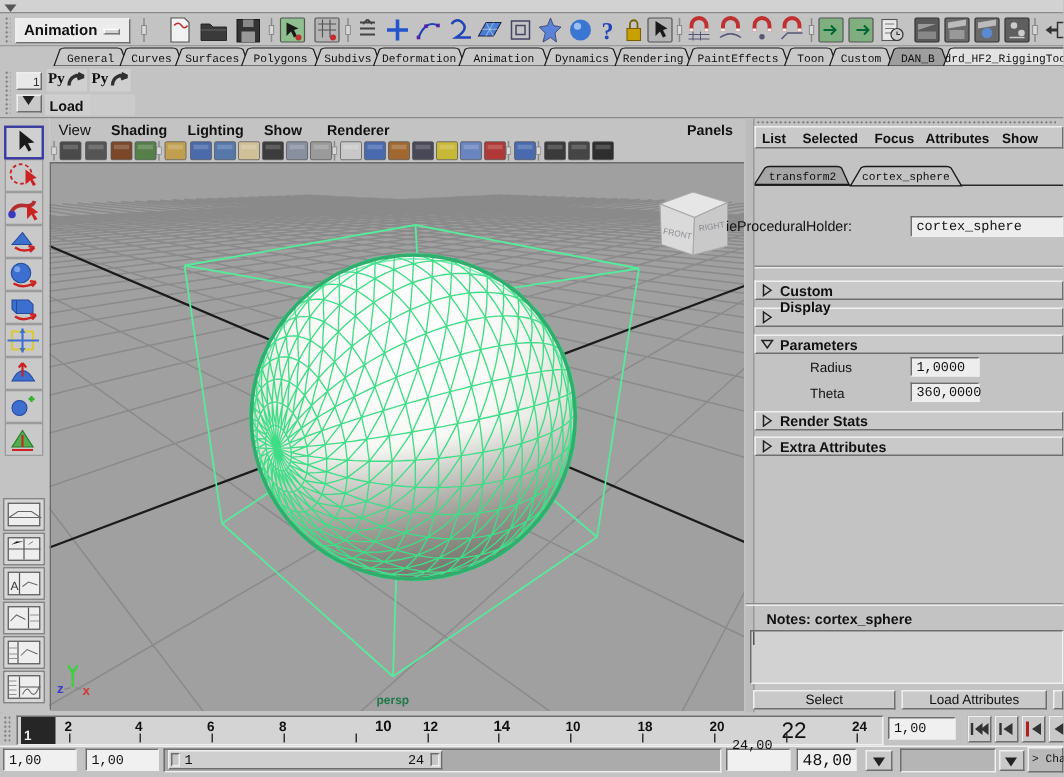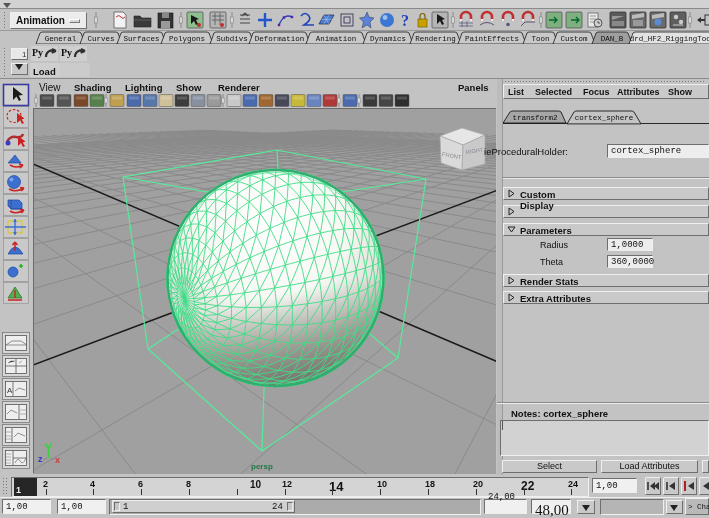--- a/index.html
+++ b/index.html
@@ -391,29 +391,29 @@
     <div class="abs" style="left:90px;top:479px;font-size:9px;font-weight:bold;color:#111">4</div>
     <div class="abs" style="left:93px;top:489px;width:1px;height:6px;background:#333"></div>
     <div class="abs" style="left:138px;top:479px;font-size:9px;font-weight:bold;color:#111">6</div>
     <div class="abs" style="left:141px;top:489px;width:1px;height:6px;background:#333"></div>
     <div class="abs" style="left:186px;top:479px;font-size:9px;font-weight:bold;color:#111">8</div>
     <div class="abs" style="left:189px;top:489px;width:1px;height:6px;background:#333"></div>
     <div class="abs" style="left:250px;top:479px;font-size:10px;font-weight:bold;color:#111">10</div>
     <div class="abs" style="left:237px;top:489px;width:1px;height:6px;background:#333"></div>
     <div class="abs" style="left:282px;top:479px;font-size:9px;font-weight:bold;color:#111">12</div>
     <div class="abs" style="left:285px;top:489px;width:1px;height:6px;background:#333"></div>
-    <div class="abs" style="left:329px;top:479px;font-size:13px;font-weight:bold;color:#111">14</div>
+    <div class="abs" style="left:329px;top:479px;font-size:10px;font-weight:bold;color:#111">14</div>
     <div class="abs" style="left:332px;top:489px;width:1px;height:6px;background:#333"></div>
     <div class="abs" style="left:377px;top:479px;font-size:9px;font-weight:bold;color:#111">10</div>
     <div class="abs" style="left:380px;top:489px;width:1px;height:6px;background:#333"></div>
     <div class="abs" style="left:425px;top:479px;font-size:9px;font-weight:bold;color:#111">18</div>
     <div class="abs" style="left:428px;top:489px;width:1px;height:6px;background:#333"></div>
     <div class="abs" style="left:473px;top:479px;font-size:9px;font-weight:bold;color:#111">20</div>
     <div class="abs" style="left:476px;top:489px;width:1px;height:6px;background:#333"></div>
-    <div class="abs" style="left:521px;top:479px;font-size:12px;font-weight:bold;color:#111">22</div>
+    <div class="abs" style="left:521px;top:479px;font-size:15px;font-weight:normal;color:#111">22</div>
     <div class="abs" style="left:524px;top:489px;width:1px;height:6px;background:#333"></div>
     <div class="abs" style="left:568px;top:479px;font-size:9px;font-weight:bold;color:#111">24</div>
     <div class="abs" style="left:571px;top:489px;width:1px;height:6px;background:#333"></div>
 <div class="abs sunken" style="left:592px;top:478px;width:45px;height:15px;background:#f0f0f0"></div>
 <div class="abs" style="left:596px;top:481px;font-size:9px;font-family:'Liberation Mono',monospace;color:#111">1,00</div>
 <svg class="abs" style="left:645px;top:477px" width="68" height="19" viewBox="0 0 68 19">
       <rect x="0.5" y="0.5" width="15" height="17" fill="#c9c9c9" stroke="#6e6e6e" stroke-width="1"></rect>
       <path d="M0.5 17.5 L0.5 0.5 L15.5 0.5" stroke="#efefef" stroke-width="1" fill="none"></path>
       <rect x="18.5" y="0.5" width="15" height="17" fill="#c9c9c9" stroke="#6e6e6e" stroke-width="1"></rect>
       <path d="M18.5 17.5 L18.5 0.5 L33.5 0.5" stroke="#efefef" stroke-width="1" fill="none"></path>
@@ -436,21 +436,21 @@
 <div class="abs" style="left:61px;top:502px;font-size:9px;font-family:'Liberation Mono',monospace;color:#111">1,00</div>
 <div class="abs sunken" style="left:109px;top:499px;width:372px;height:16px;background:#ababab"></div>
 <div class="abs raised" style="left:112px;top:500px;width:183px;height:13px;background:#cfcfcf"></div>
 <div class="abs sunken" style="left:114px;top:502px;width:6px;height:9px;background:#c6c6c6"></div>
 <div class="abs sunken" style="left:287px;top:502px;width:6px;height:9px;background:#c6c6c6"></div>
 <div class="abs" style="left:123px;top:502px;font-size:9px;font-family:'Liberation Mono',monospace;color:#111">1</div>
 <div class="abs" style="left:272px;top:502px;font-size:9px;font-family:'Liberation Mono',monospace;color:#111">24</div>
 <div class="abs sunken" style="left:484px;top:499px;width:43px;height:15px;background:#f0f0f0"></div>
 <div class="abs" style="left:488px;top:492px;font-size:9px;font-family:'Liberation Mono',monospace;color:#111">24,00</div>
 <div class="abs sunken" style="left:531px;top:499px;width:40px;height:15px;background:#f0f0f0"></div>
-<div class="abs" style="left:535px;top:502px;font-size:15px;font-family:Liberation Serif, serif;color:#111">48,00</div>
+<div class="abs" style="left:535px;top:502px;font-size:11px;font-family:Liberation Mono, monospace;color:#111">48,00</div>
 <div class="abs raised" style="left:577px;top:500px;width:18px;height:14px;background:#c9c9c9"></div>
 <div class="abs" style="left:582px;top:505px;width:0;height:0;border-left:4px solid transparent;border-right:4px solid transparent;border-top:6px solid #222"></div>
 <div class="abs sunken" style="left:600px;top:499px;width:64px;height:16px;background:#b5b5b5"></div>
 <div class="abs" style="left:602px;top:532px;font-size:10px;font-family:Liberation Mono, monospace;color:#111;white-space:nowrap">No Anim Layer</div>
 <div class="abs raised" style="left:666px;top:500px;width:17px;height:14px;background:#c9c9c9"></div>
 <div class="abs" style="left:670px;top:505px;width:0;height:0;border-left:4px solid transparent;border-right:4px solid transparent;border-top:6px solid #222"></div>
 <div class="abs raised" style="left:685px;top:498px;width:24px;height:17px;background:#b9b9b9"></div>
 <div class="abs" style="left:688px;top:503px;font-size:7.5px;font-family:'Liberation Mono',monospace;color:#111;white-space:nowrap">&gt; Cha</div>
 </div>
 </body></html>

